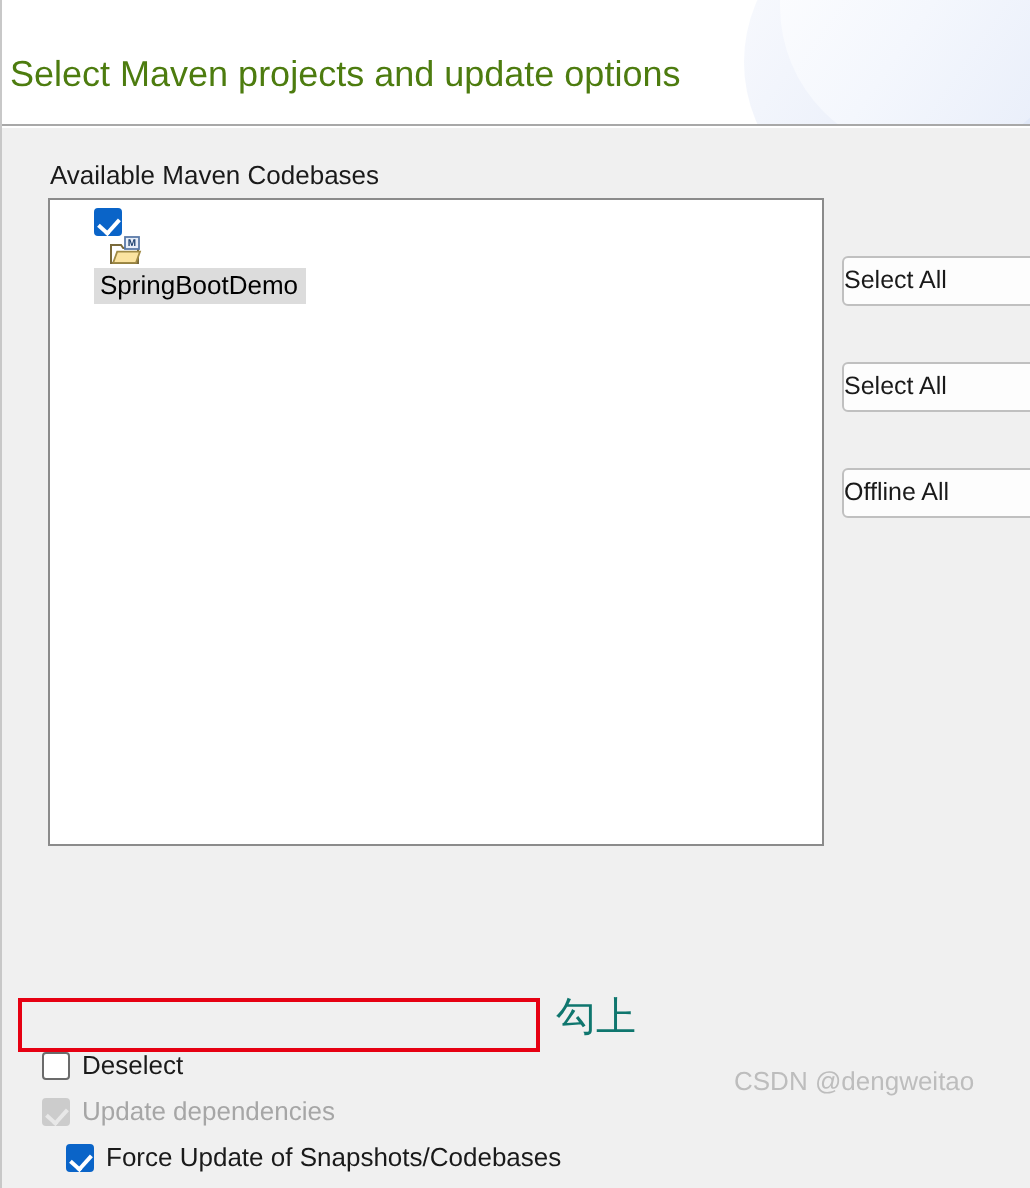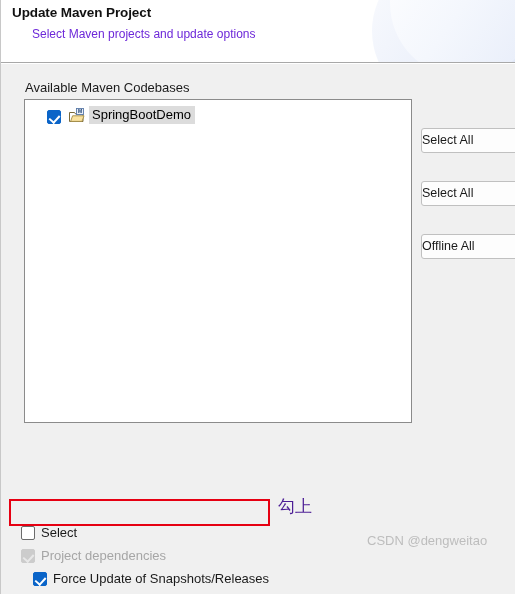--- a/index.html
+++ b/index.html
@@ -60,25 +60,25 @@
     left: 11px;
     top: 5px;
     font-size: 13.5px;
     font-weight: bold;
     color: #111111;
     letter-spacing: -0.1px;
     white-space: nowrap;
   }
   #header-subtitle {
     position: absolute;
-    left: 31px;
+    left: 4px;
     top: 27px;
-    font-size: 12px;
+    font-size: 18px;
     font-weight: normal;
-    color: #6d28d9;
+    color: #4d7c0f;
     white-space: nowrap;
   }
   #header-sep {
     position: absolute;
     left: 0;
     top: 62px;
     width: 515px;
     height: 1px;
     background: #a8a8a8;
   }
@@ -120,22 +120,23 @@
     background: #ffffff;
     border: 1px solid #8b8b8b;
     box-sizing: border-box;
     overflow: hidden;
   }
   .tree-row {
     position: absolute;
     left: 22px;
     top: 4px;
     display: flex;
-    align-items: flex-end;
+    align-items: flex-start;
     height: 20px;
+    flex-direction: column;
   }
   .tree-label {
     font-size: 13px;
     color: #000000;
     background: #dcdcdc;
     padding: 1px 4px 1px 3px;
     white-space: nowrap;
     line-height: 16px;
   }
 
@@ -254,22 +255,22 @@
     width: 261px;
     height: 27px;
     border: 2px solid #e60012;
     box-sizing: border-box;
     pointer-events: none;
   }
   #annotation-text {
     position: absolute;
     left: 277px;
     top: 495px;
-    font-size: 17px;
-    color: #4c1d95;
+    font-size: 20px;
+    color: #0f766e;
     font-family: "DejaVu Sans", sans-serif;
     white-space: nowrap;
   }
   #watermark {
     position: absolute;
     left: 366px;
     top: 533px;
     font-size: 13px;
     color: #bdbdbd;
     font-family: "Liberation Sans", sans-serif;
@@ -277,21 +278,20 @@
   }
 </style>
 </head>
 <body>
 
 <div id="dialog">
 
   <div id="header">
     <div id="header-deco"></div>
     <div id="header-deco2"></div>
-    <div id="header-title">Update Maven Project</div>
     <div id="header-subtitle">Select Maven projects and update options</div>
   </div>
   <div id="header-sep"></div>
   <div id="header-sep2"></div>
 
   <div id="body">
 
     <div id="codebases-label">Available Maven Codebases</div>
 
     <div id="tree-panel">
@@ -310,31 +310,31 @@
     <div id="button-col">
       <button class="btn">Select All</button>
       <button class="btn">Select All</button>
       <button class="btn">Offline All</button>
     </div>
 
     <div id="options">
 
       <div class="opt-row" style="top:65px;">
         <span class="cb unchecked"></span>
-        <span class="opt-label">Select</span>
+        <span class="opt-label">Deselect</span>
       </div>
 
       <div class="opt-row" style="top:88px;">
         <span class="cb disabled"></span>
-        <span class="opt-label disabled">Project dependencies</span>
+        <span class="opt-label disabled">Update dependencies</span>
       </div>
 
       <div class="opt-row indented" style="top:111px;">
         <span class="cb checked"></span>
-        <span class="opt-label">Force Update of Snapshots/Releases</span>
+        <span class="opt-label">Force Update of Snapshots/Codebases</span>
       </div>
 
       <div class="opt-row" style="top:134px;">
         
         
       </div>
 
     </div>
   </div>
 

